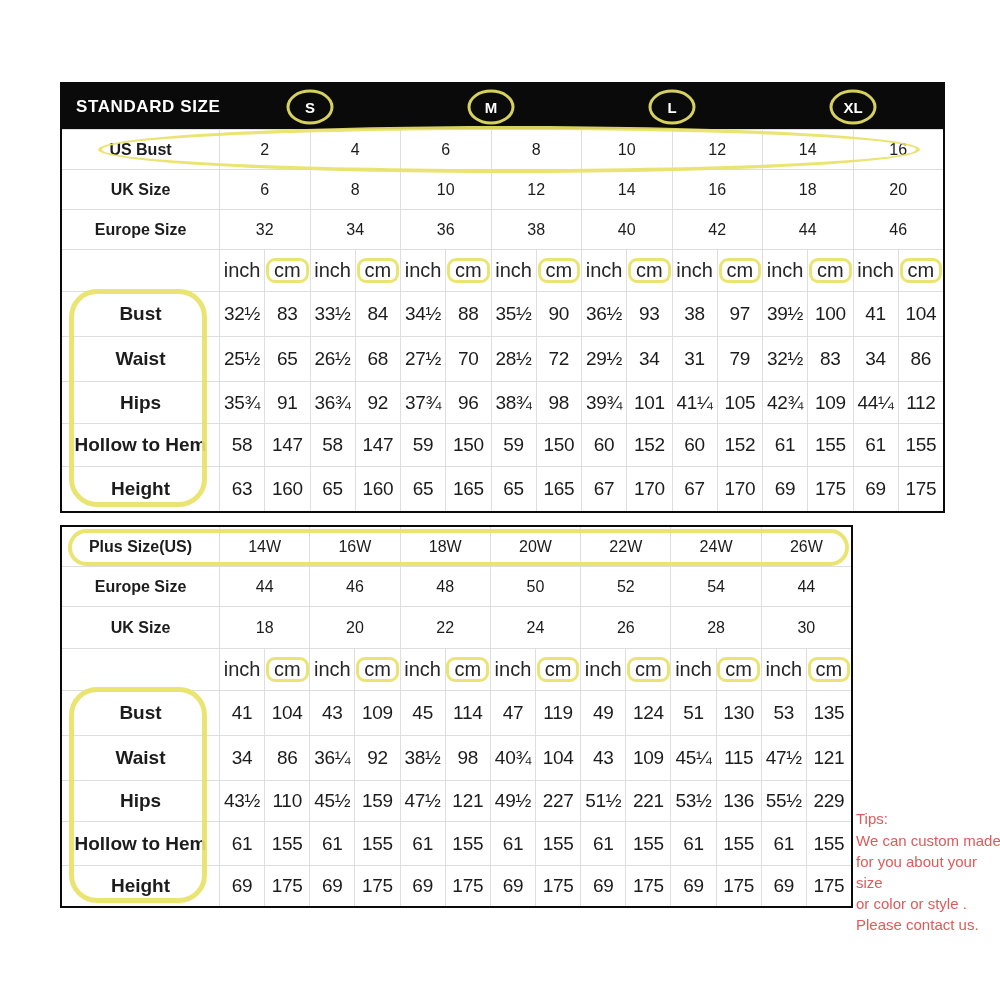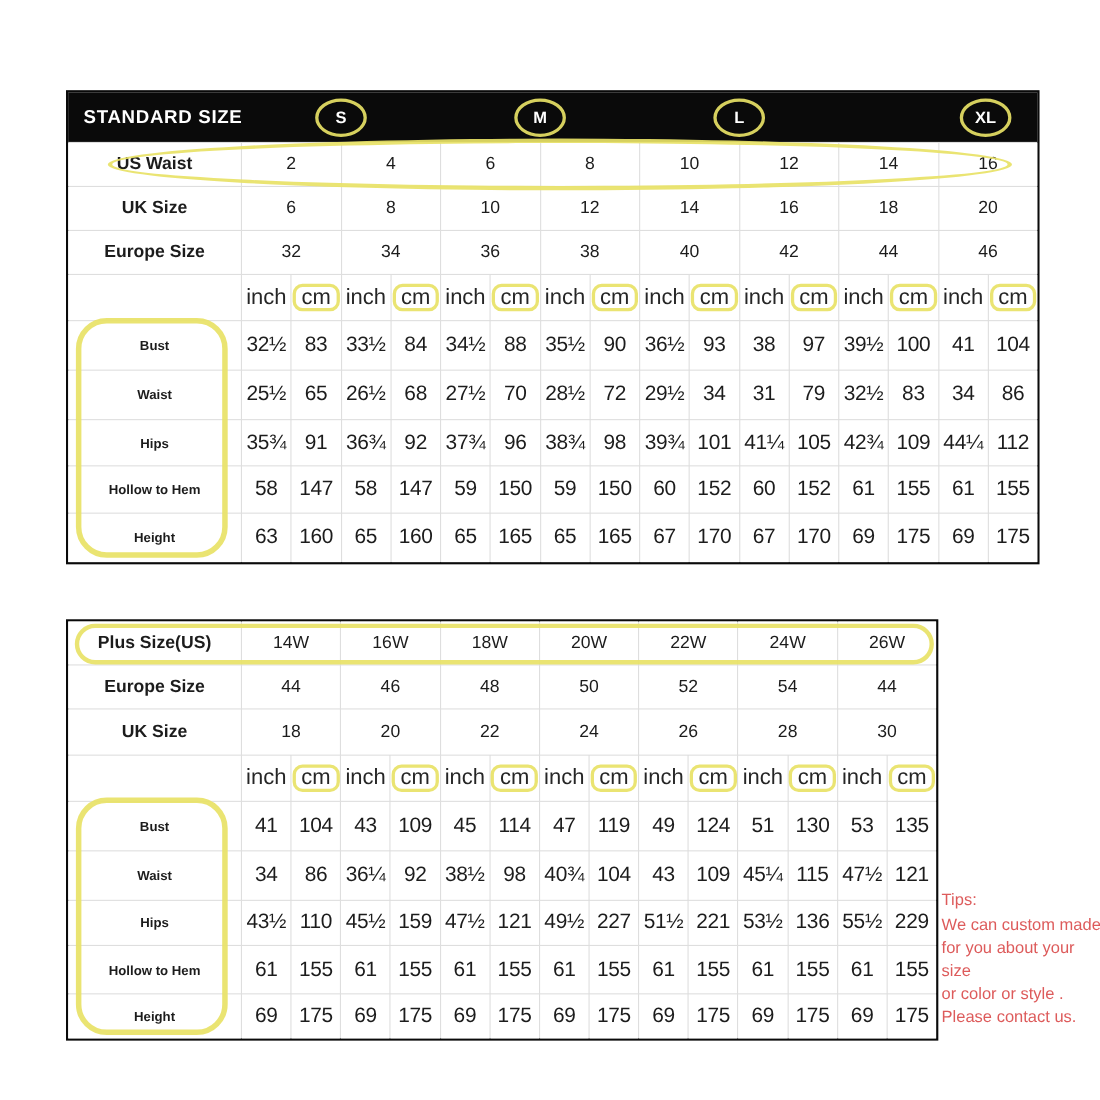--- a/index.html
+++ b/index.html
@@ -15,34 +15,34 @@
   .page{ position:relative; width:1000px; height:1000px; background:#fff; overflow:hidden; }
 
   
   .size-table{ position:absolute; display:grid; gap:1px; background:var(--grid);
     border:2px solid var(--black); }
   .size-table .cell{ background:#fff; display:flex; align-items:center; justify-content:center;
     white-space:nowrap; }
   .standard{ left:60px; top:82px; width:885px;
     grid-template-columns:157px repeat(16,1fr);
     grid-template-rows:45px 39px 39px 39px 41px 44px 44px 41px 42px 44px; }
-  .plus{ left:60px; top:563px; width:793px;
+  .plus{ left:60px; top:525px; width:793px;
     grid-template-columns:157px repeat(14,1fr);
     grid-template-rows:39px 39px 41px 41px 44px 44px 40px 43px 40px; }
 
   .header-row{ grid-column:1 / -1; position:relative; background:var(--black);
     display:flex; align-items:center; color:#fff; }
   .header-title{ font-weight:bold; font-size:17px; letter-spacing:.6px; padding-left:14px; }
   .size-circle{ position:absolute; top:50%; transform:translate(-50%,-50%);
     width:47px; height:35px; border:3px solid var(--yellow); border-radius:50%;
     display:flex; align-items:center; justify-content:center;
     font-weight:bold; font-size:15px; color:#fff; }
 
   .label-cell{ font-weight:bold; font-size:16px; }
-  .mlabel-cell{ font-weight:bold; font-size:12px; background:var(--labelgray); }
+  .mlabel-cell{ font-weight:bold; font-size:19px; background:var(--labelgray); }
   .value-cell{ font-size:16px; grid-column:span 2; }
   .unit-cell{ font-size:20px; color:#262626; }
   .cm-box{ border:3px solid var(--yellow); border-radius:9px; padding:0 5px; line-height:19px; }
   .mvalue-cell{ font-size:19px; letter-spacing:-0.3px; }
 
   
   .overlay{ position:absolute; border:4px solid var(--yellow); pointer-events:none; }
   .ov-us-row{ left:36px; top:42px; width:822px; height:47px; border-radius:50%; }
   .ov-std-labels{ left:7px; top:205px; width:138px; height:218px; border-radius:28px; border-width:5px; }
   .ov-plus-row{ left:6px; top:2px; width:781px; height:37px; border-radius:20px; }
@@ -57,25 +57,25 @@
 <body>
 
 <div class="page">
 
   <div class="size-table standard" id="standard-table">
     <div class="header-row">
       <span class="header-title">STANDARD SIZE</span>
     <span class="size-circle" style="left: 248px;">S</span>
         <span class="size-circle" style="left: 429px;">M</span>
         <span class="size-circle" style="left: 610px;">L</span>
-        <span class="size-circle" style="left: 834px;">XL</span>
+        <span class="size-circle" style="left: 791px;">XL</span>
       </div>
     <div class="overlay ov-us-row"></div>
     <div class="overlay ov-std-labels"></div>
-  <div class="cell label-cell">US Waist</div>
+  <div class="cell label-cell">US Bust</div>
       <div class="cell value-cell">2</div>
       <div class="cell value-cell">4</div>
       <div class="cell value-cell">6</div>
       <div class="cell value-cell">8</div>
       <div class="cell value-cell">10</div>
       <div class="cell value-cell">12</div>
       <div class="cell value-cell">14</div>
       <div class="cell value-cell">16</div>
       <div class="cell label-cell">UK Size</div>
       <div class="cell value-cell">6</div>

